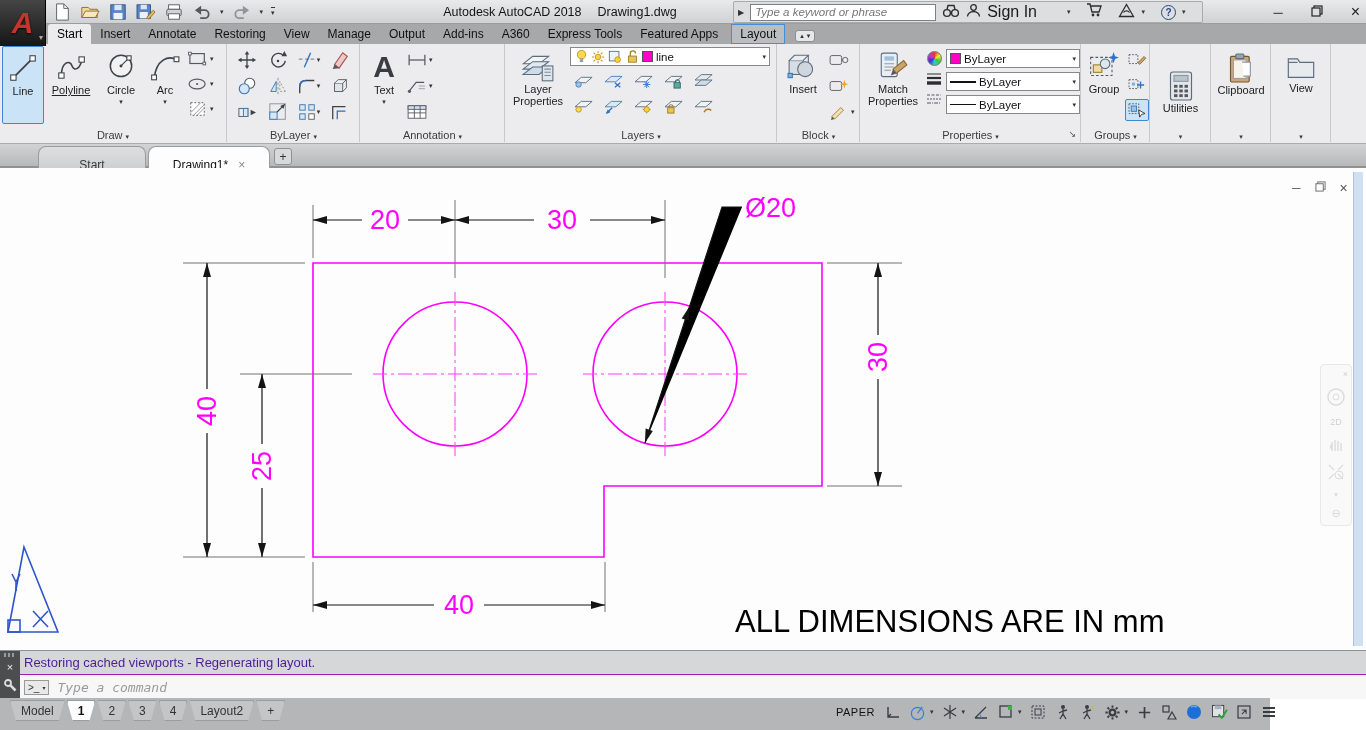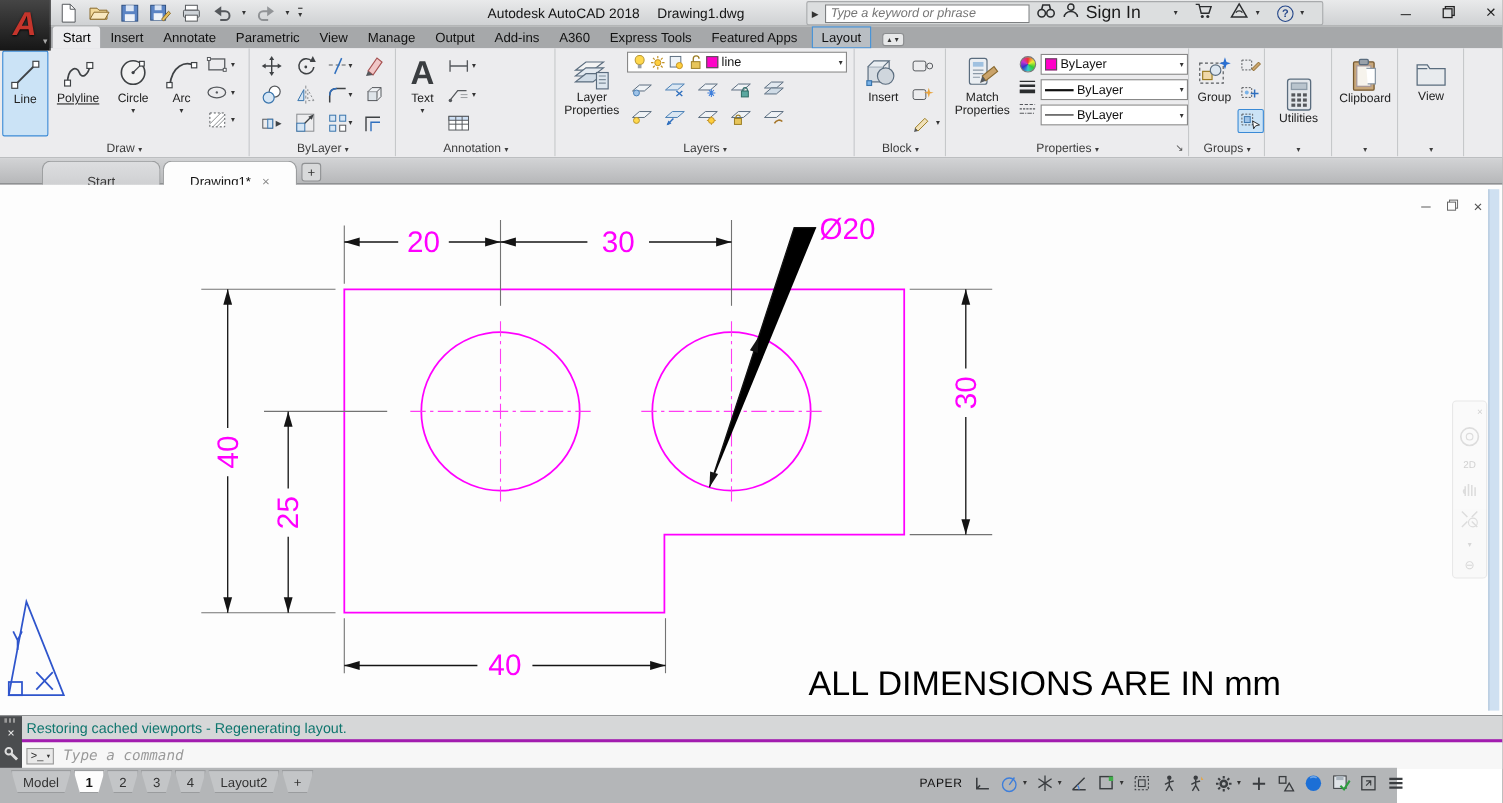--- a/index.html
+++ b/index.html
@@ -71,22 +71,22 @@
     border:1px solid #cfcfcf;border-radius:4px;opacity:0.45;display:flex;flex-direction:column;
     align-items:center;gap:8px;padding-top:12px;font-size:9px;color:#9a9a9a;}
   .cad{position:absolute;left:0;top:7px;}
   
   .cmd{position:absolute;left:0;top:650px;width:1366px;height:48px;border-top:1px solid #8f9193;}
   .cmdstrip{position:absolute;left:0;top:0;width:20px;height:48px;background:#4b4d4f;
     display:flex;flex-direction:column;align-items:center;gap:5px;padding-top:2px;}
   .grip{width:12px;height:4px;background:repeating-linear-gradient(90deg,#9a9a9a 0 2px,#4b4d4f 2px 4px);}
   .cmdx{color:#eee;font-size:11px;line-height:11px;}
   .cmdhist{position:absolute;left:20px;top:0;width:1346px;height:24px;background:#d6d7d8;
-    border-bottom:3px solid #a21caf;display:flex;align-items:center;
-    font-family:"DejaVu Sans Mono",monospace;font-size:13px;color:#0f766e;padding-left:4px;}
+    border-bottom:1px solid #a21caf;display:flex;align-items:center;
+    font-family:"DejaVu Sans Mono",monospace;font-size:13px;color:#4c1d95;padding-left:4px;}
   .cmdin{position:absolute;left:20px;top:24px;width:1346px;height:24px;background:#f7f7f7;
     display:flex;align-items:center;gap:6px;padding-left:4px;}
   .promptbox{border:1px solid #999;background:#e9e9e9;font-family:"DejaVu Sans Mono",monospace;
     font-size:10px;color:#333;padding:1px 3px;display:flex;align-items:center;gap:3px;}
   .cmdinput{border:none;background:transparent;outline:none;font-family:"DejaVu Sans Mono",monospace;
     font-size:13px;font-style:italic;color:#9a9a9a;width:400px;}
   .cmdinput::placeholder{color:#9a9a9a;font-style:italic;}
   
   .status{position:absolute;left:0;top:698px;width:1270px;height:32px;background:#b4b6b8;}
   .ltabs{position:absolute;left:10px;top:2px;display:flex;gap:2px;align-items:flex-start;}
@@ -201,21 +201,21 @@
   <div class="logo">
     <span class="a">A</span>
     <span class="lc">▾</span>
   </div>
 
   <div class="tabrow">
     <div class="rtabs">
       <span class="rtab active">Start</span>
       <span class="rtab">Insert</span>
       <span class="rtab">Annotate</span>
-      <span class="rtab">Parametric</span>
+      <span class="rtab">Restoring</span>
       <span class="rtab">View</span>
       <span class="rtab">Manage</span>
       <span class="rtab">Output</span>
       <span class="rtab">Add-ins</span>
       <span class="rtab">A360</span>
       <span class="rtab">Express Tools</span>
       <span class="rtab">Featured Apps</span>
       <span class="rtab hl">Layout</span>
       <span class="ribcycle">
         <span>▴</span>

